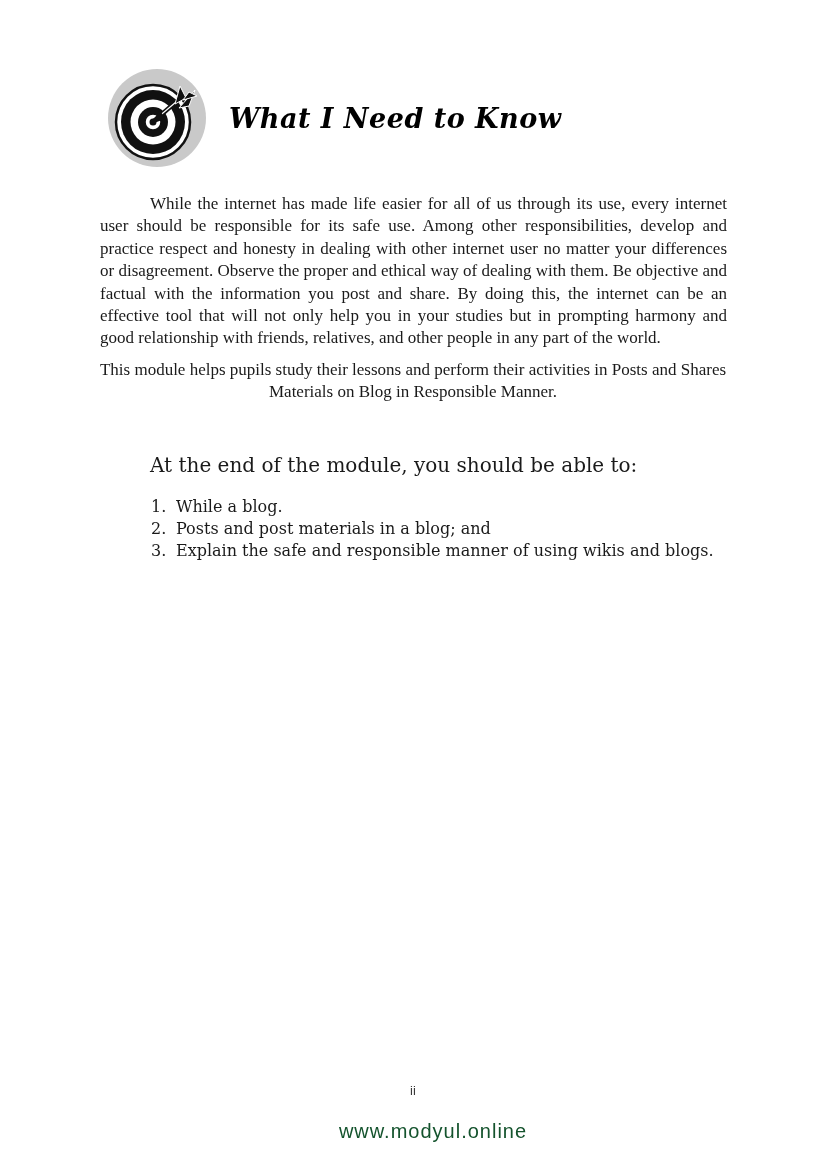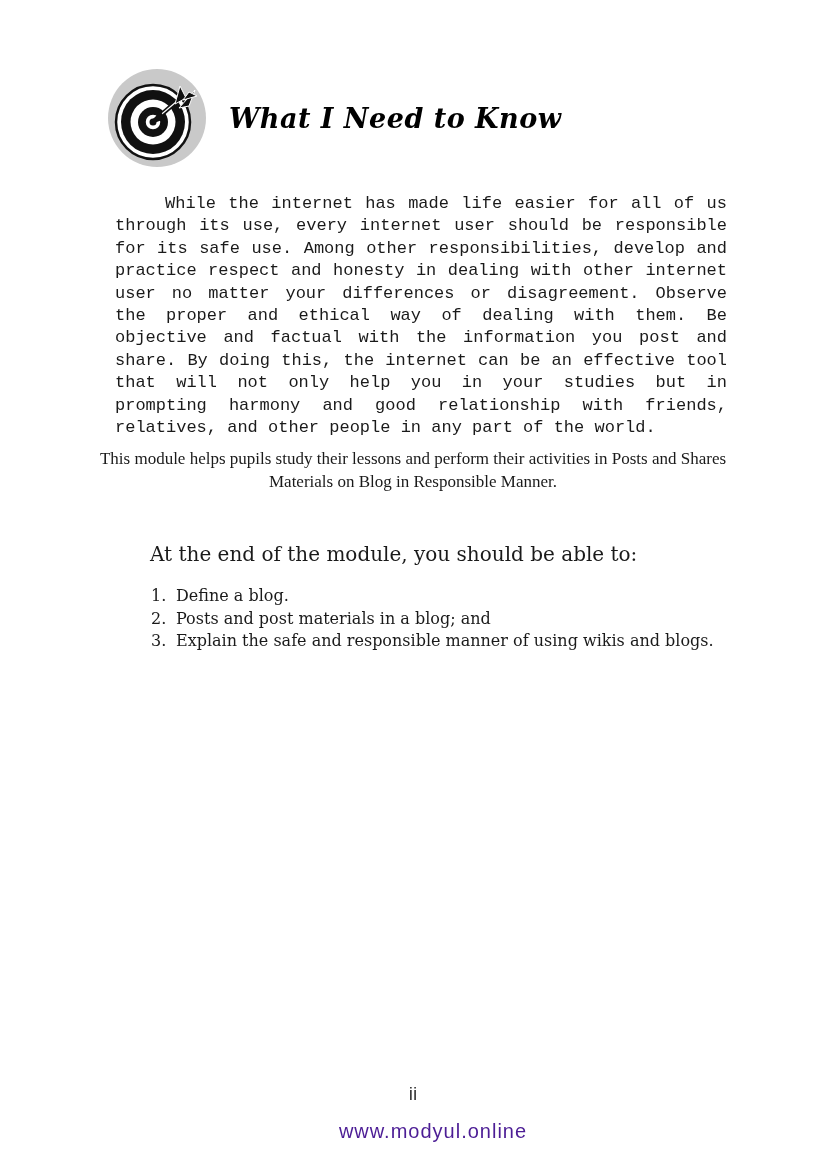--- a/index.html
+++ b/index.html
@@ -39,24 +39,23 @@
   
   .page-body {
     position: absolute;
     top: 193px;
     left: 99px;
     width: 628px;
     font-size: 17px;
     line-height: 22.4px;
   }
   .intro-paragraph {
-    margin: 0 0 9px 16px;
+    margin: 0 0 9px 1px;
     text-align: justify;
     text-indent: 50px;
-    font-family: Liberation Mono, monospace;
   }
   .module-paragraph {
     margin: 0;
     text-align: center;
   }
   .objectives-lead {
     margin: 50px 0 0 0;
     padding-left: 51px;
     font-family: "DejaVu Serif", serif;
     font-size: 20px;
@@ -79,33 +78,33 @@
   }
 
   
   .page-number {
     position: absolute;
     top: 1083px;
     left: 0;
     width: 100%;
     text-align: center;
     font-family: "Liberation Sans", sans-serif;
-    font-size: 19px;
+    font-size: 13px;
     color: #3a3a3a;
   }
   .watermark {
     position: absolute;
     top: 1120px;
     left: 0;
     width: 100%;
     text-align: center;
     font-family: "Liberation Sans", sans-serif;
     font-size: 20px;
     letter-spacing: 1px;
-    color: #4c1d95;
+    color: #14532d;
     padding-left: 40px;
   }
 </style>
 </head>
 <body>
 
 <div class="page">
 
   <div class="section-header">
     <div class="icon-wrap">
@@ -131,21 +130,21 @@
       </svg>
     </div>
     <h1 class="section-title">What I Need to Know</h1>
   </div>
 
   <div class="page-body">
     <p class="intro-paragraph">While the internet has made life easier for all of us through its use, every internet user should be responsible for its safe use. Among other responsibilities, develop and practice respect and honesty in dealing with other internet user no matter your differences or disagreement. Observe the proper and ethical way of dealing with them. Be objective and factual with the information you post and share. By doing this, the internet can be an effective tool that will not only help you in your studies but in prompting harmony and good relationship with friends, relatives, and other people in any part of the world.</p>
     <p class="module-paragraph">This module helps pupils study their lessons and perform their activities in Posts and Shares Materials on Blog in Responsible Manner.</p>
     <p class="objectives-lead">At the end of the module, you should be able to:</p>
     <ol class="objectives-list">
-      <li>Define a blog.</li>
+      <li>While a blog.</li>
       <li>Posts and post materials in a blog; and</li>
       <li>Explain the safe and responsible manner of using wikis and blogs.</li>
     </ol>
   </div>
 
   <div class="page-number">ii</div>
   <div class="watermark">www.modyul.online</div>
 
 </div>
 

